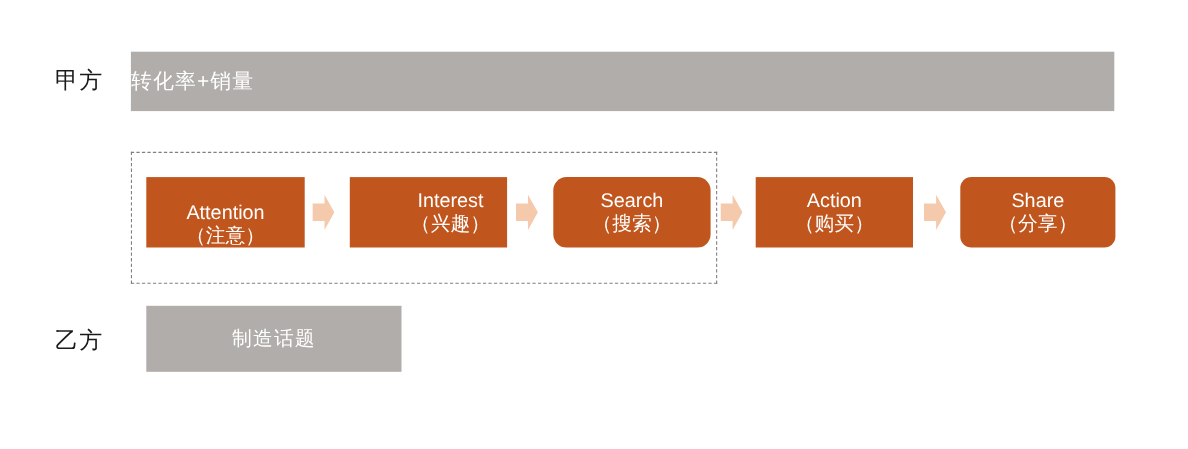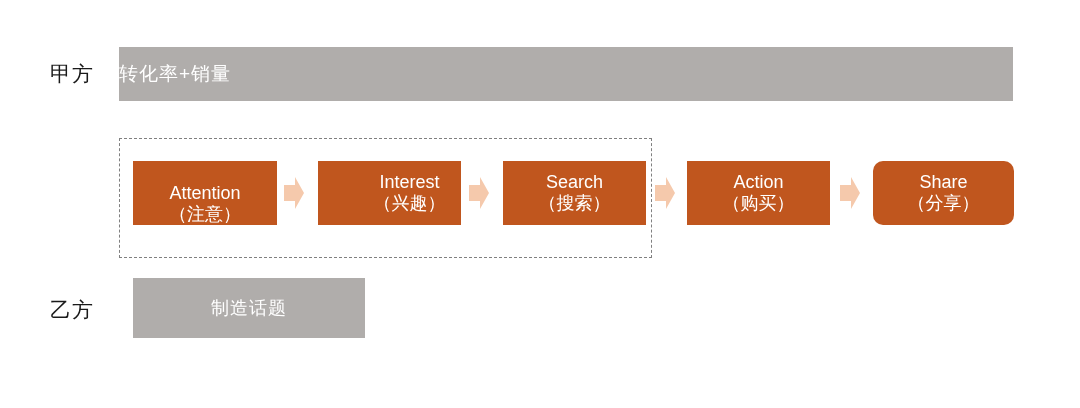--- a/index.html
+++ b/index.html
@@ -79,21 +79,21 @@
   }
   .stage-box .stage-cn {
     color: #ffffff;
     font-size: 18px;
     line-height: 1.18;
     white-space: nowrap;
   }
 
   .stage-box.s0 { left: 133px; width: 144px; justify-content: flex-end; }
   .stage-box.s1 { left: 318px; width: 143px; padding-left: 40px; }
-  .stage-box.s2 { left: 503px; width: 143px; }
+  .stage-box.s2 { left: 503px; width: 143px; border-radius: 12px; }
   .stage-box.s3 { left: 687px; width: 143px; }
   .stage-box.s4 { left: 873px; width: 141px; border-radius: 10px; }
 
   
   .arrow {
     position: absolute;
     top: 176px;
     width: 20px;
     height: 34px;
   }

